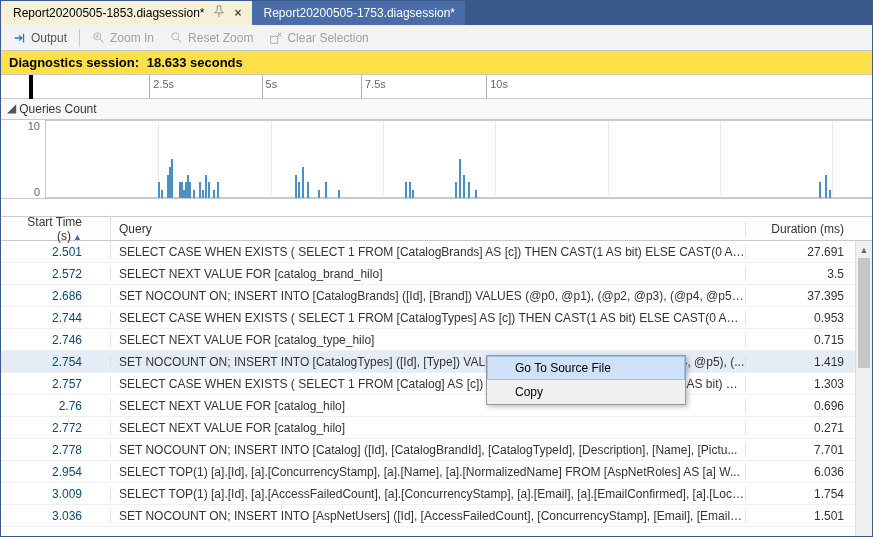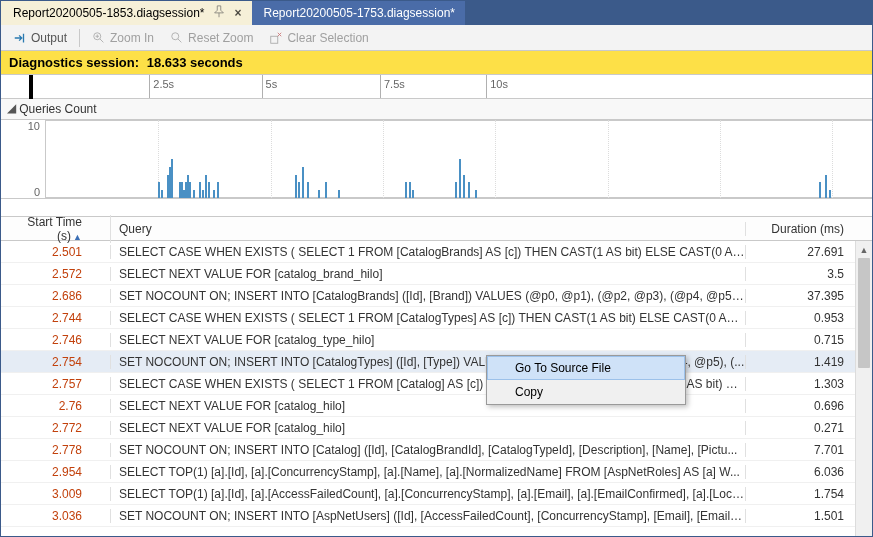--- a/index.html
+++ b/index.html
@@ -151,21 +151,21 @@
   }
   .sort-arrow { color:#3b6fb5; font-size:9px; margin-left:2px;}
   .grid-body { position: relative; }
   .grid-row {
     height: 22px;
     border-bottom: 1px solid #f0f0f0;
   }
   .grid-row.selected {
     background: #e5ecf5;
   }
-  .grid-row .col-start { color:#c2410c; }
+  .grid-row .col-start { color:#0c4a6e; }
   .grid-row .col-query { color:#333; }
   .grid-row .col-dur   { color:#333; }
   
   .vscroll {
     position:absolute; right:0; top:0; width:17px; bottom:0;
     background:#f0f0f0; border-left:1px solid #dcdcdc;
   }
   .vscroll .arrow { height:17px; display:flex; align-items:center; justify-content:center; color:#666; font-size:9px; cursor:pointer;}
   .vscroll .track { position:absolute; top:17px; bottom:17px; left:0; right:0;}
   .vscroll .thumb { position:absolute; left:2px; right:2px; top:0; height:110px; background:#c6c6c6; border-radius:1px;}
@@ -244,21 +244,21 @@
 <div class="session-header">
   <b>Diagnostics session:</b>
   <b style="margin-left:4px;">18.633 seconds</b>
 </div>
 
 <div class="ruler">
   <div class="ruler-start-mark"></div>
   <div class="ruler-inner" id="ruler-inner">
       <div class="tick-major" style="left: 112.301px;">2.5s</div>
       <div class="tick-major" style="left: 224.602px;">5s</div>
-      <div class="tick-major" style="left: 343px;">7.5s</div>
+      <div class="tick-major" style="left: 324px;">7.5s</div>
       <div class="tick-major" style="left: 449.203px;">10s</div>
     </div>
 </div>
 
 <div class="chart-section">
   <div class="chart-title">
     <span class="tri">◢</span><span>Queries Count</span>
   </div>
   <div class="chart-body">
     <div class="y-axis">

